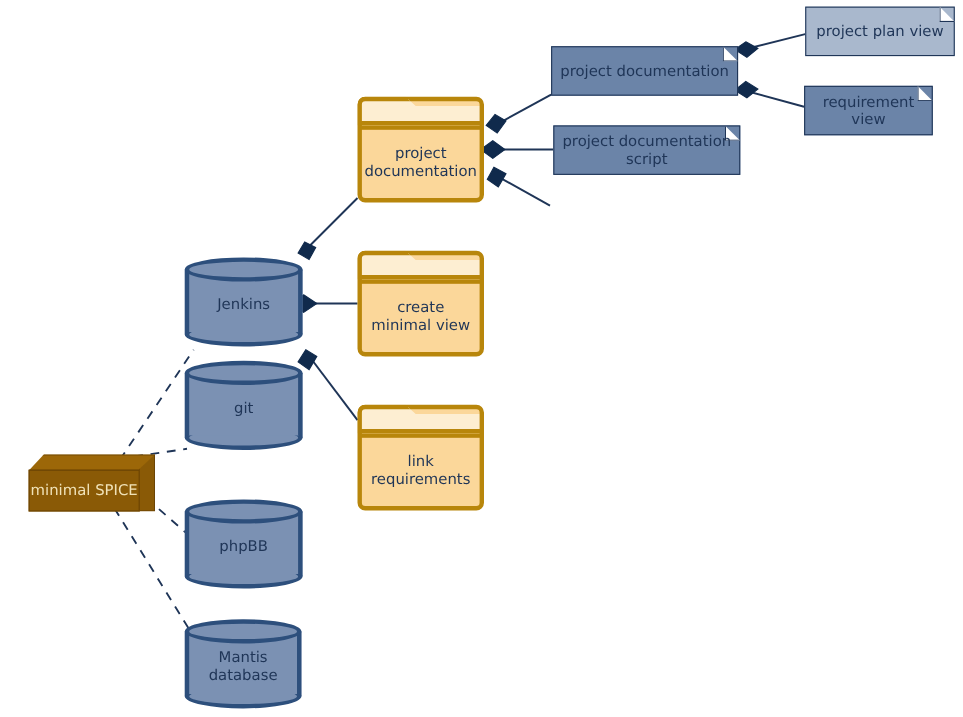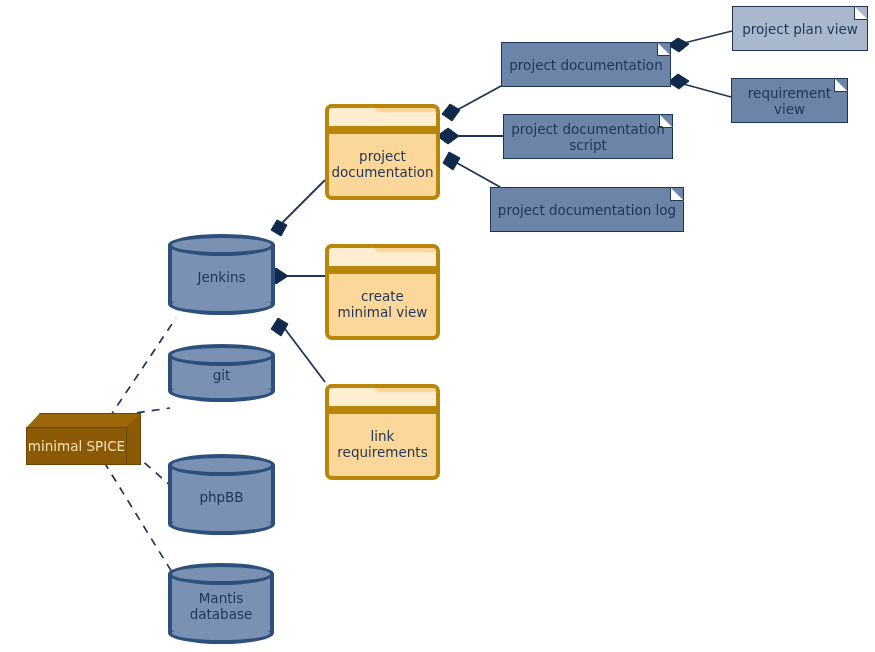--- a/index.html
+++ b/index.html
@@ -59,21 +59,20 @@
     height: 13px;
     background: #ffffff;
     border-left: 1.6px solid #1f3557;
     border-bottom: 1.6px solid #1f3557;
     clip-path: polygon(0 0, 100% 100%, 0 100%);
   }
 
   
   .folder {
     position: absolute;
-    margin-top: 16px;
   }
   .folder .fbody {
     position: absolute;
     left: 0;
     top: 0;
     width: 100%;
     height: 100%;
     border: 4px solid #b8860b;
     border-radius: 7px;
     background: #fbd79a;
@@ -237,21 +236,21 @@
     <div class="node-label">minimal SPICE</div>
   </div>
 
   <div class="node cyl" id="n-jenkins" style="left: 168px; top: 234px; width: 107px; height: 81px;">
     <div class="cbody"></div>
     <div class="cbot"></div>
     <div class="ctop"></div>
     <div class="node-label">Jenkins</div>
   </div>
 
-  <div class="node cyl" id="n-git" style="left: 168px; top: 344px; width: 107px; height: 58px;">
+  <div class="node cyl" id="n-git" style="left: 168px; top: 328px; width: 107px; height: 81px;">
     <div class="cbody"></div>
     <div class="cbot"></div>
     <div class="ctop"></div>
     <div class="node-label">git</div>
   </div>
 
   <div class="node cyl" id="n-phpbb" style="left: 168px; top: 454px; width: 107px; height: 81px; border-radius: 28px;">
     <div class="cbody"></div>
     <div class="cbot"></div>
     <div class="ctop"></div>
@@ -294,24 +293,20 @@
     <div class="fold"></div>
     <div class="node-label">project documentation</div>
   </div>
 
   <div class="node artifact" id="a-script" style="left: 503px; top: 114px; width: 170px; height: 45px; background: rgb(107, 132, 168);">
     <div class="fold"></div>
     <div class="node-label">project documentation
 script</div>
   </div>
 
-  <div class="node artifact" id="a-log" style="left: 490px; top: 187px; width: 194px; height: 45px; background: rgb(107, 132, 168);">
-    <div class="fold"></div>
-    <div class="node-label">project documentation log</div>
-  </div>
 
   <div class="node artifact" id="a-plan" style="left: 732px; top: 6px; width: 136px; height: 45px; background: rgb(169, 184, 205);">
     <div class="fold"></div>
     <div class="node-label">project plan view</div>
   </div>
 
   <div class="node artifact" id="a-req" style="left: 731px; top: 78px; width: 117px; height: 45px; background: rgb(107, 132, 168);">
     <div class="fold"></div>
     <div class="node-label">requirement view</div>
   </div>

